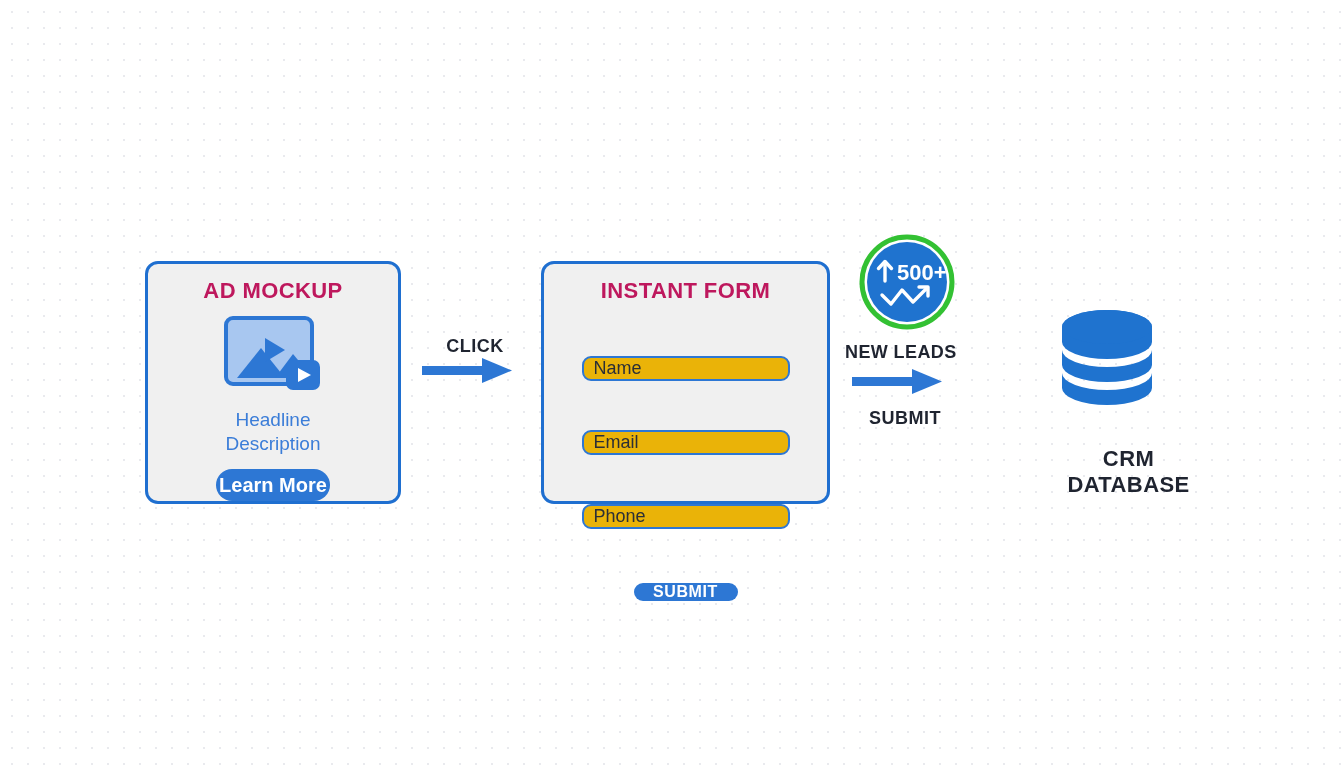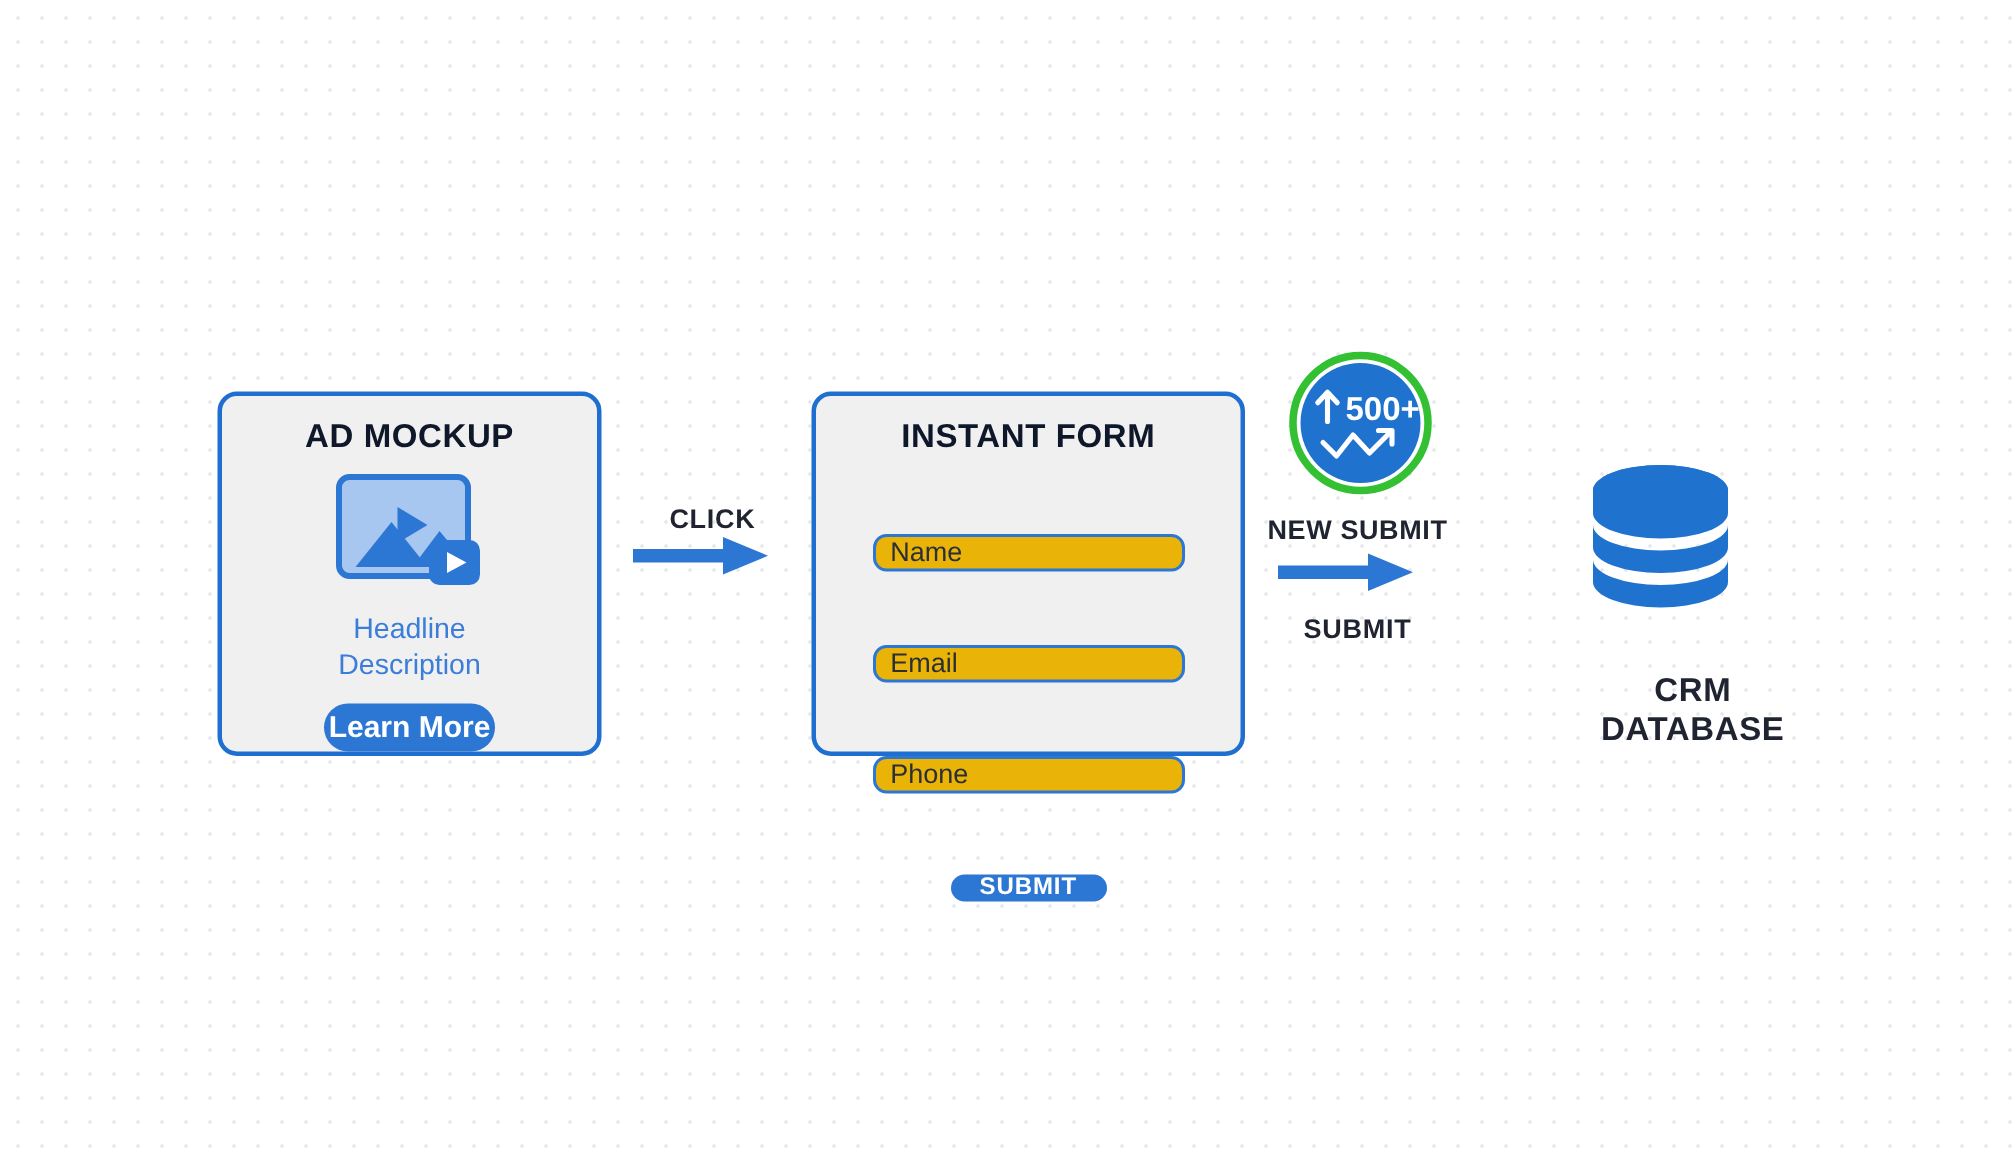--- a/index.html
+++ b/index.html
@@ -32,21 +32,21 @@
   .card {
     background: #f0f0f0;
     border: 3px solid #1f6fd0;
     border-radius: 13px;
     box-sizing: border-box;
     display: flex;
     flex-direction: column;
     align-items: center;
   }
   .card-title {
-    color: #0f172a;
+    color: #be185d;
     font-weight: bold;
     font-size: 22px;
     letter-spacing: 0.4px;
     text-align: right;
   }
 
   
   #ad-card {
     left: 145px; top: 261px;
     width: 256px; height: 243px;
@@ -209,21 +209,21 @@
       <line x1="40" y1="49" x2="40" y2="30"></line>
       <polyline points="33.5,36.5 40,29.5 46.5,36.5"></polyline>
     </g>
     <text x="52" y="48" fill="#ffffff" font-family="Liberation Sans, sans-serif" font-size="22" font-weight="bold">500+</text>
 
     <g stroke="#ffffff" stroke-width="3.4" stroke-linecap="round" stroke-linejoin="round" fill="none">
       <polyline points="37,63 46,72 57,58 68,70 82,56"></polyline>
       <polyline points="74,55 83,55 83,64"></polyline>
     </g>
   </svg>
-  <div id="leads-label">NEW SUBMIT</div>
+  <div id="leads-label">NEW LEADS</div>
 </div>
 
 <div class="node" id="submit-group">
   <svg width="94" height="28" viewBox="0 0 94 28" xmlns="http://www.w3.org/2000/svg">
     <rect x="2" y="9" width="66" height="9" fill="#2d77d4"></rect>
     <polygon points="62,1 92,13.5 62,26" fill="#2d77d4"></polygon>
   </svg>
   <div class="arrow-label">SUBMIT</div>
 </div>
 

